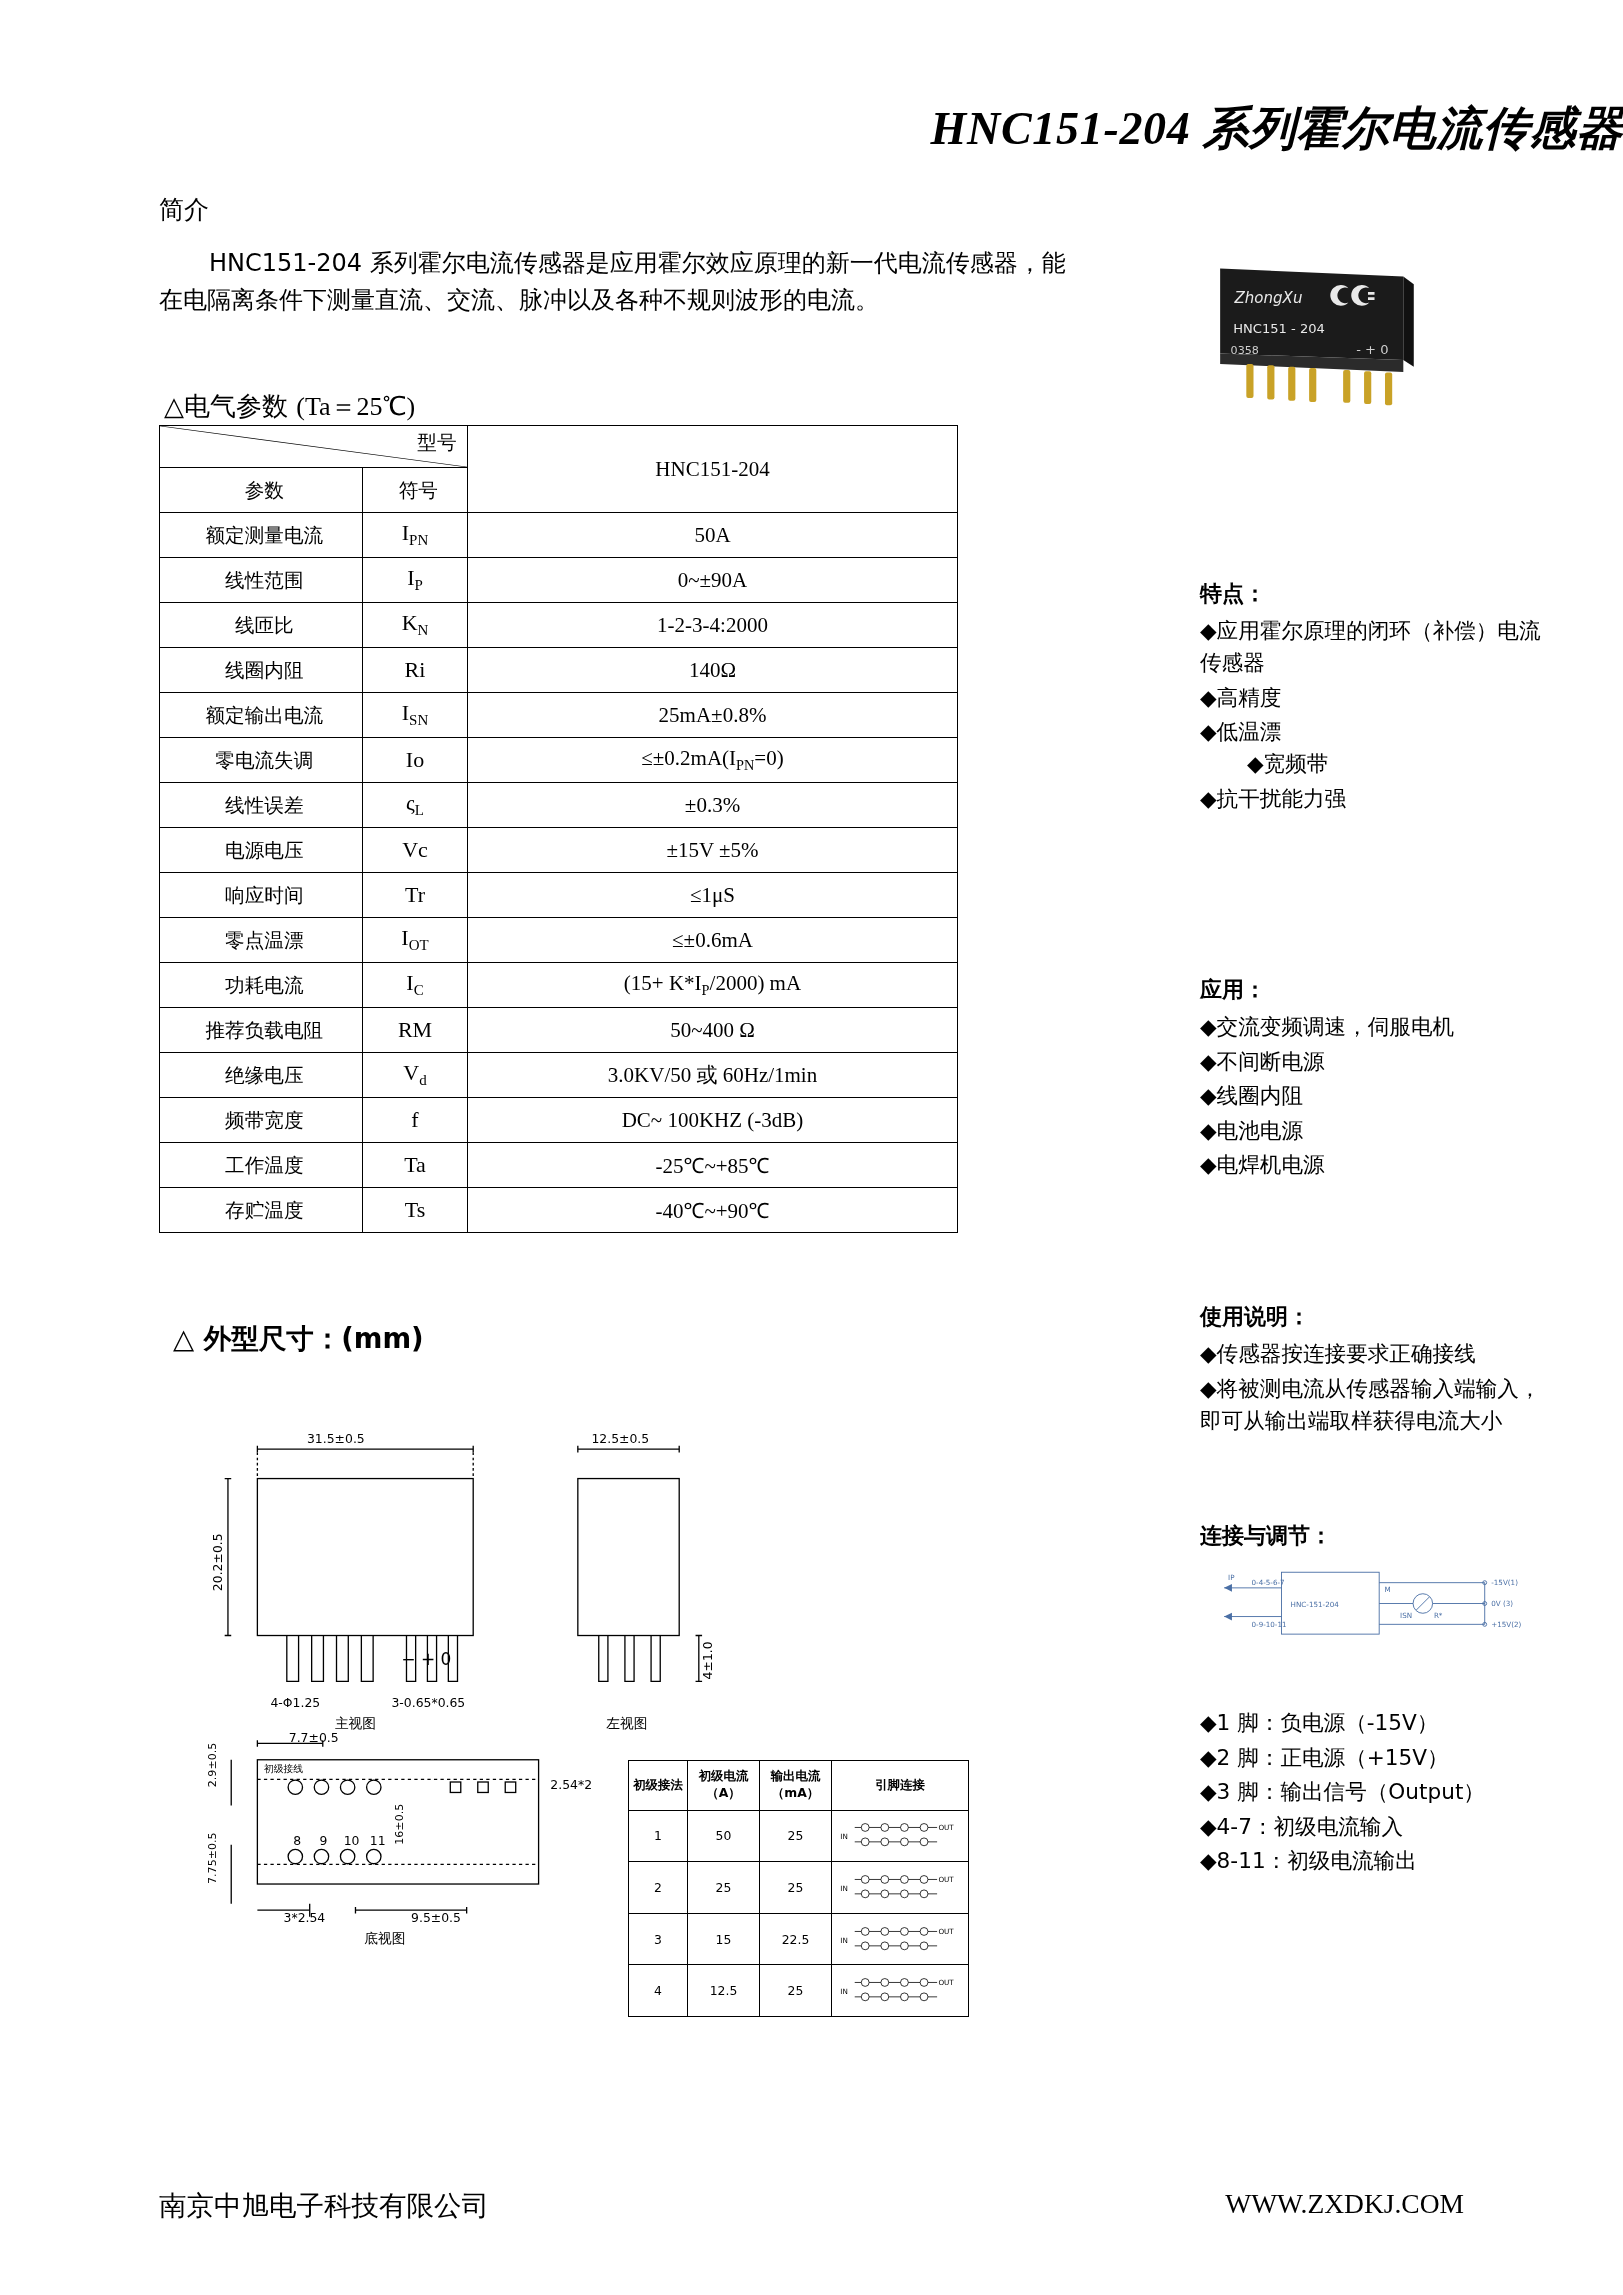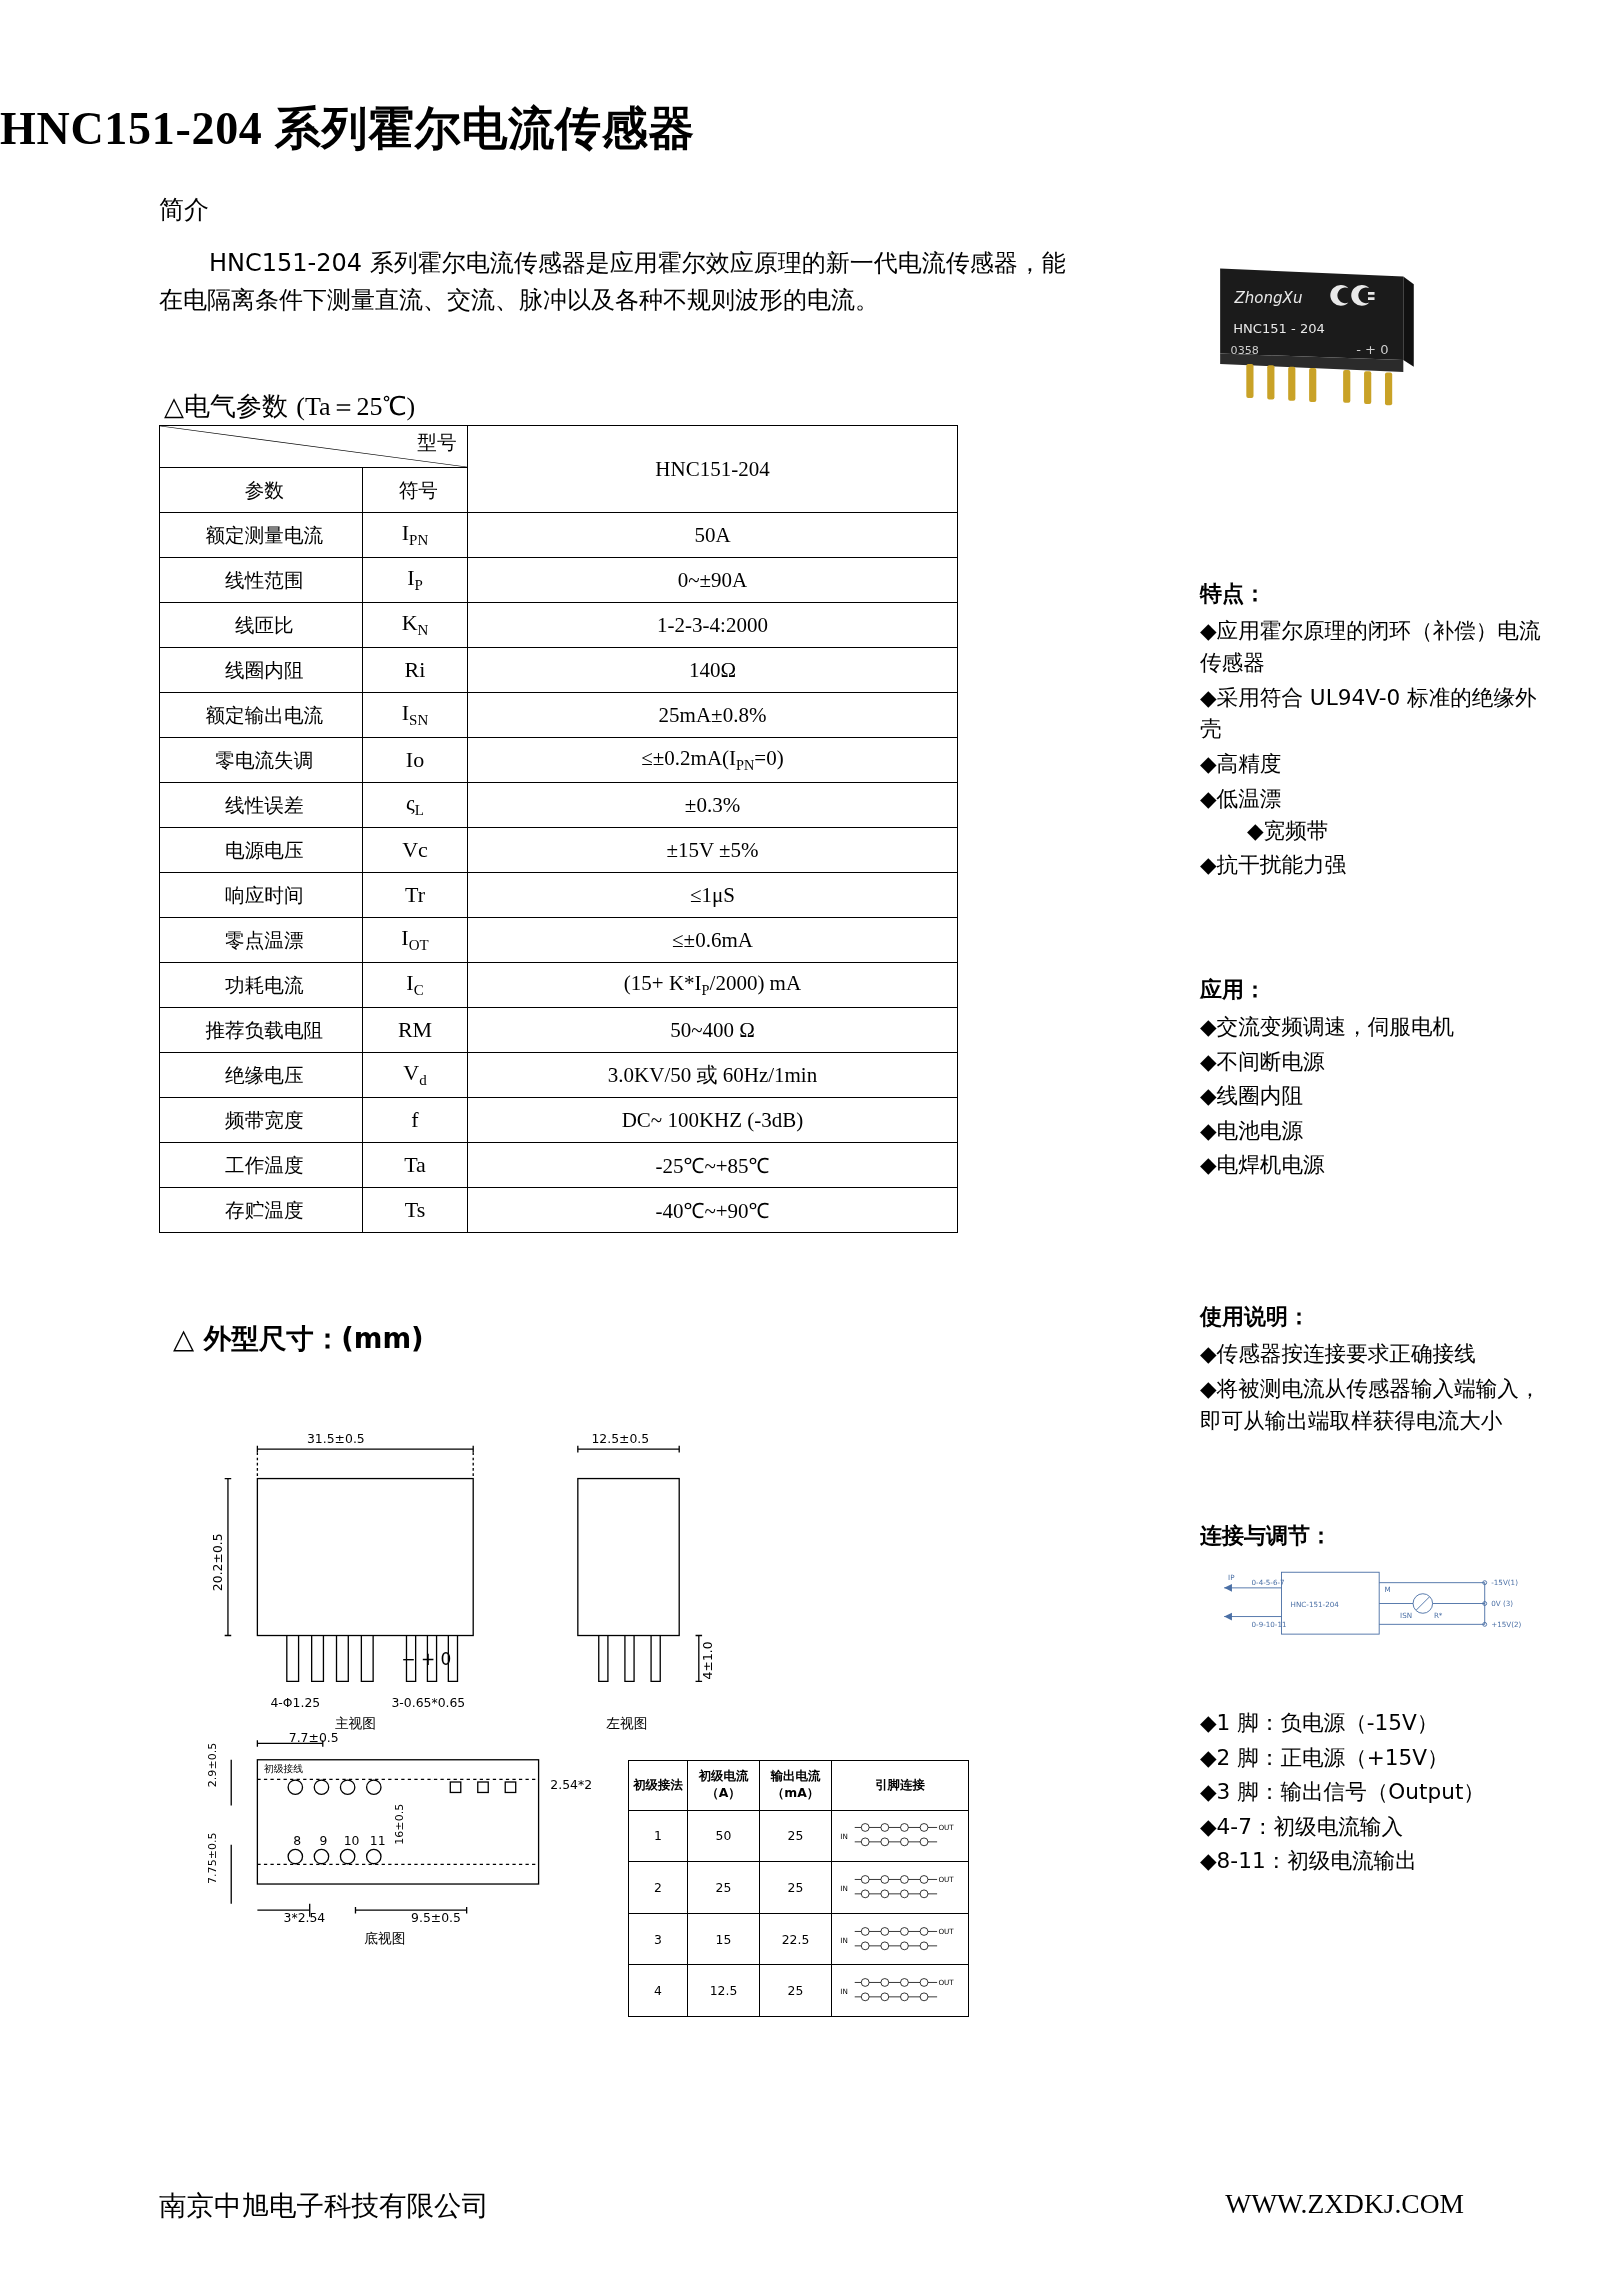--- a/index.html
+++ b/index.html
@@ -16,24 +16,25 @@
     position:absolute;
     left:0; top:0;
     width:1623px; height:2295px;
   }
 
   
   .doc-title {
     position:absolute;
     left:0; top:98px;
     width:1623px;
-    text-align:left;
+    text-align:right;
     font-size:46px;
     font-weight:bold;
     letter-spacing:0.7px;
+    font-style:italic;
   }
 
   
   .intro-head {
     position:absolute;
     left:159px; top:193px;
     font-size:25px;
     font-family:"DejaVu Sans", sans-serif;
   }
   .intro-body {
@@ -532,21 +533,20 @@
               <text x="8" y="34" font-size="11" font-family="DejaVu Sans, sans-serif">IN</text>
               <text x="158" y="20" font-size="11" font-family="DejaVu Sans, sans-serif">OUT</text>
             </svg></td>
         </tr>
       </tbody>
   </table>
 
   <div class="rc rc-head" style="top:579px">特点：</div>
   <div class="rc" style="top:615px; width:353px" id="features-list">
       <div class="rc-li" style="margin-bottom: 2.6px;">◆应用霍尔原理的闭环（补偿）电流传感器</div>
-      <div class="rc-li" style="margin-bottom: 2.6px;">◆采用符合 UL94V-0 标准的绝缘外壳</div>
       <div class="rc-li" style="margin-bottom: 2.6px;">◆高精度</div>
       <div class="rc-li" style="margin-bottom: 0;">◆低温漂</div>
       <div class="rc-li" style="margin-bottom: 2.6px; margin-left: 47px;">◆宽频带</div>
       <div class="rc-li" style="margin-bottom: 2.6px;">◆抗干扰能力强</div>
     </div>
 
   <div class="rc rc-head" style="top:975px">应用：</div>
   <div class="rc" style="top:1011px; width:353px" id="applications-list">
       <div class="rc-li" style="margin-bottom: 2.6px;">◆交流变频调速，伺服电机</div>
       <div class="rc-li" style="margin-bottom: 2.6px;">◆不间断电源</div>

